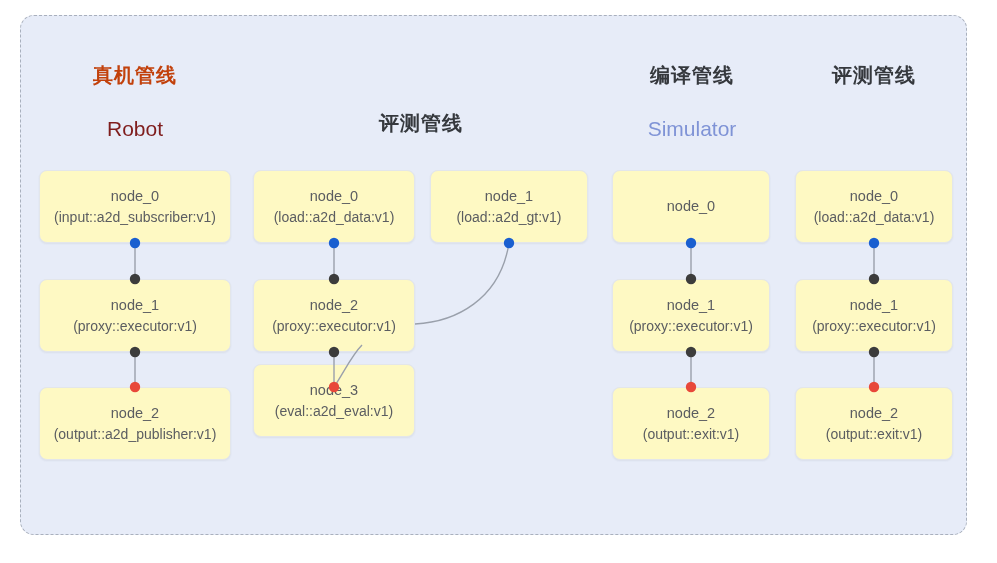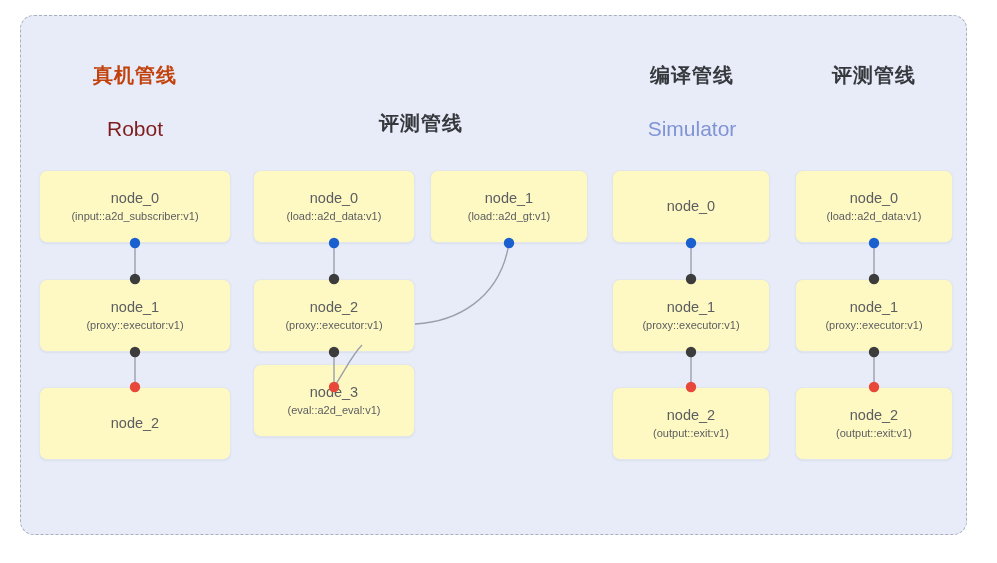--- a/index.html
+++ b/index.html
@@ -73,21 +73,21 @@
     justify-content: center;
     padding: 6px 4px;
   }
   .node-id {
     font-size: 14.5px;
     color: #5b5d61;
     line-height: 1.45;
     white-space: nowrap;
   }
   .node-type {
-    font-size: 11px;
+    font-size: 14px;
     color: #5b5d61;
     line-height: 1.45;
     white-space: nowrap;
   }
 </style>
 </head>
 <body>
 
 <div id="pipeline-panel"></div>
 
@@ -111,20 +111,21 @@
     <div class="node-box" style="left: 39px; top: 170px; width: 192px; height: 73px; border-color: rgb(227, 230, 234);">
       <div class="node-id" style="color: rgb(91, 93, 97);">node_0</div>
       <div class="node-type" style="color: rgb(91, 93, 97);">(input::a2d_subscriber:v1)</div>
     </div>
     <div class="node-box" style="left: 39px; top: 279px; width: 192px; height: 73px; border-color: rgb(227, 230, 234);">
       <div class="node-id" style="color: rgb(91, 93, 97);">node_1</div>
       <div class="node-type" style="color: rgb(91, 93, 97);">(proxy::executor:v1)</div>
     </div>
     <div class="node-box" style="left: 39px; top: 387px; width: 192px; height: 73px; border-color: rgb(227, 230, 234);">
       <div class="node-id" style="color: rgb(91, 93, 97);">node_2</div>
+      <div class="node-type" style="color: rgb(91, 93, 97);">(output::a2d_publisher:v1)</div>
     </div>
     <div class="node-box" style="left: 253px; top: 170px; width: 162px; height: 73px; border-color: rgb(227, 230, 234);">
       <div class="node-id" style="color: rgb(91, 93, 97);">node_0</div>
       <div class="node-type" style="color: rgb(91, 93, 97);">(load::a2d_data:v1)</div>
     </div>
     <div class="node-box" style="left: 253px; top: 279px; width: 162px; height: 73px; border-color: rgb(227, 230, 234);">
       <div class="node-id" style="color: rgb(91, 93, 97);">node_2</div>
       <div class="node-type" style="color: rgb(91, 93, 97);">(proxy::executor:v1)</div>
     </div>
     <div class="node-box" style="left: 253px; top: 364px; width: 162px; height: 73px; border-color: rgb(227, 230, 234);">

